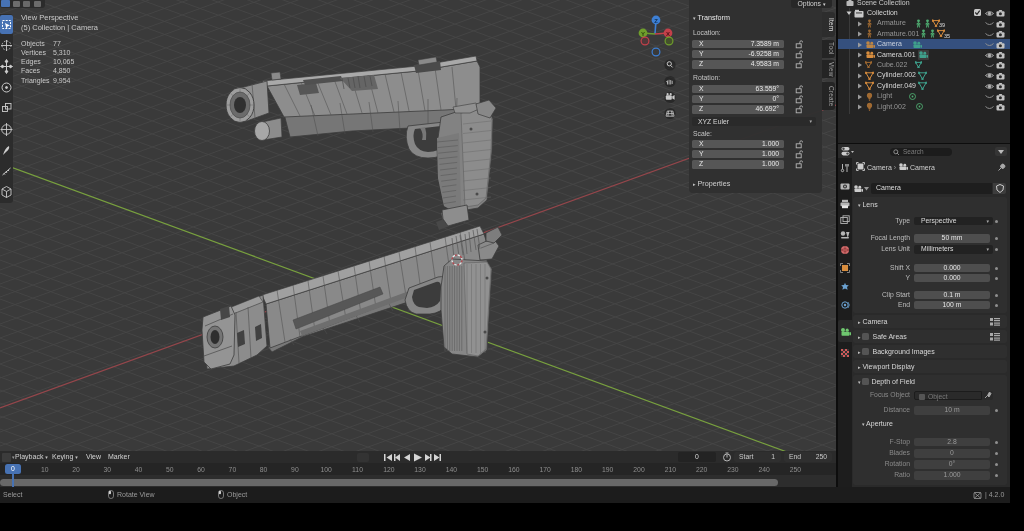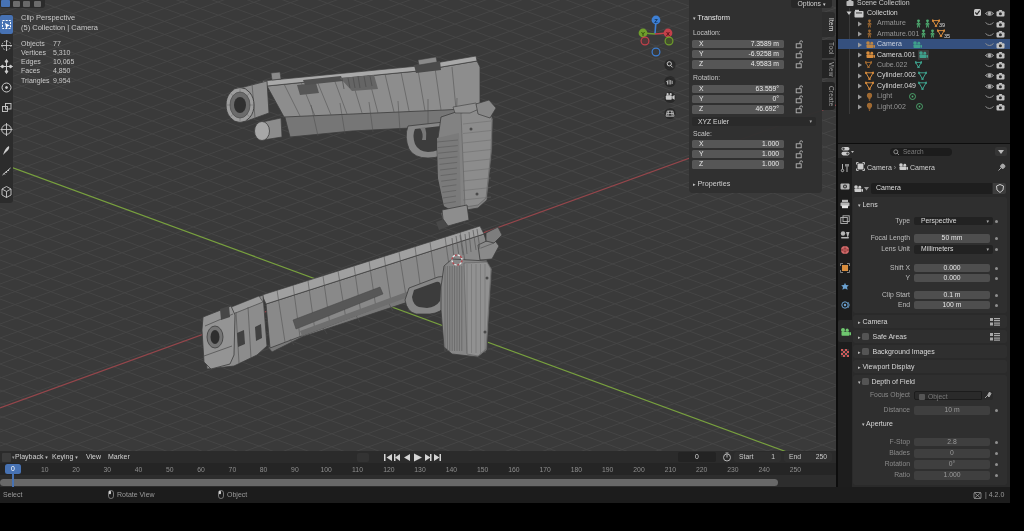--- a/index.html
+++ b/index.html
@@ -431,21 +431,21 @@
       </svg></div>
 <div class="tbtn" style="top:183px;background:transparent;border-radius:2px;"><svg width="13" height="19">
         <g stroke="#ccc" stroke-width="0.9" fill="none">
           <polygon points="6.5,3.5 11,6 11,12 6.5,14.5 2,12 2,6"></polygon>
           <line x1="2" y1="6" x2="6.5" y2="8.5"></line>
           <line x1="11" y1="6" x2="6.5" y2="8.5"></line>
           <line x1="6.5" y1="14.5" x2="6.5" y2="8.5"></line>
         </g>
       </svg></div>
 
-<div class="txt" style="left:21px;top:13px;">Clip Perspective</div>
+<div class="txt" style="left:21px;top:13px;">View Perspective</div>
 <div class="txt" style="left:21px;top:22.5px;">(5) Collection | Camera</div>
 <div class="txt" style="left:21px;top:38.5px;font-size:7px;line-height:9.3px;">Objects<br>Vertices<br>Edges<br>Faces<br>Triangles</div>
 <div class="txt" style="left:53px;top:38.5px;font-size:7px;line-height:9.3px;">77<br>5,310<br>10,065<br>4,850<br>9,954</div>
 
 <div id="npanel">
 <div class="abs" style="left:4px;top:12.5px;color:#e8e8e8;font-size:7.2px;"><span class="car">▾</span> Transform</div>
 <div class="nlabel" style="top:28.5px;">Location:</div>
 <div class="nfield" style="top:39.5px;">
         <span class="fl">X</span>
         <span class="fv">7.3589 m</span>

